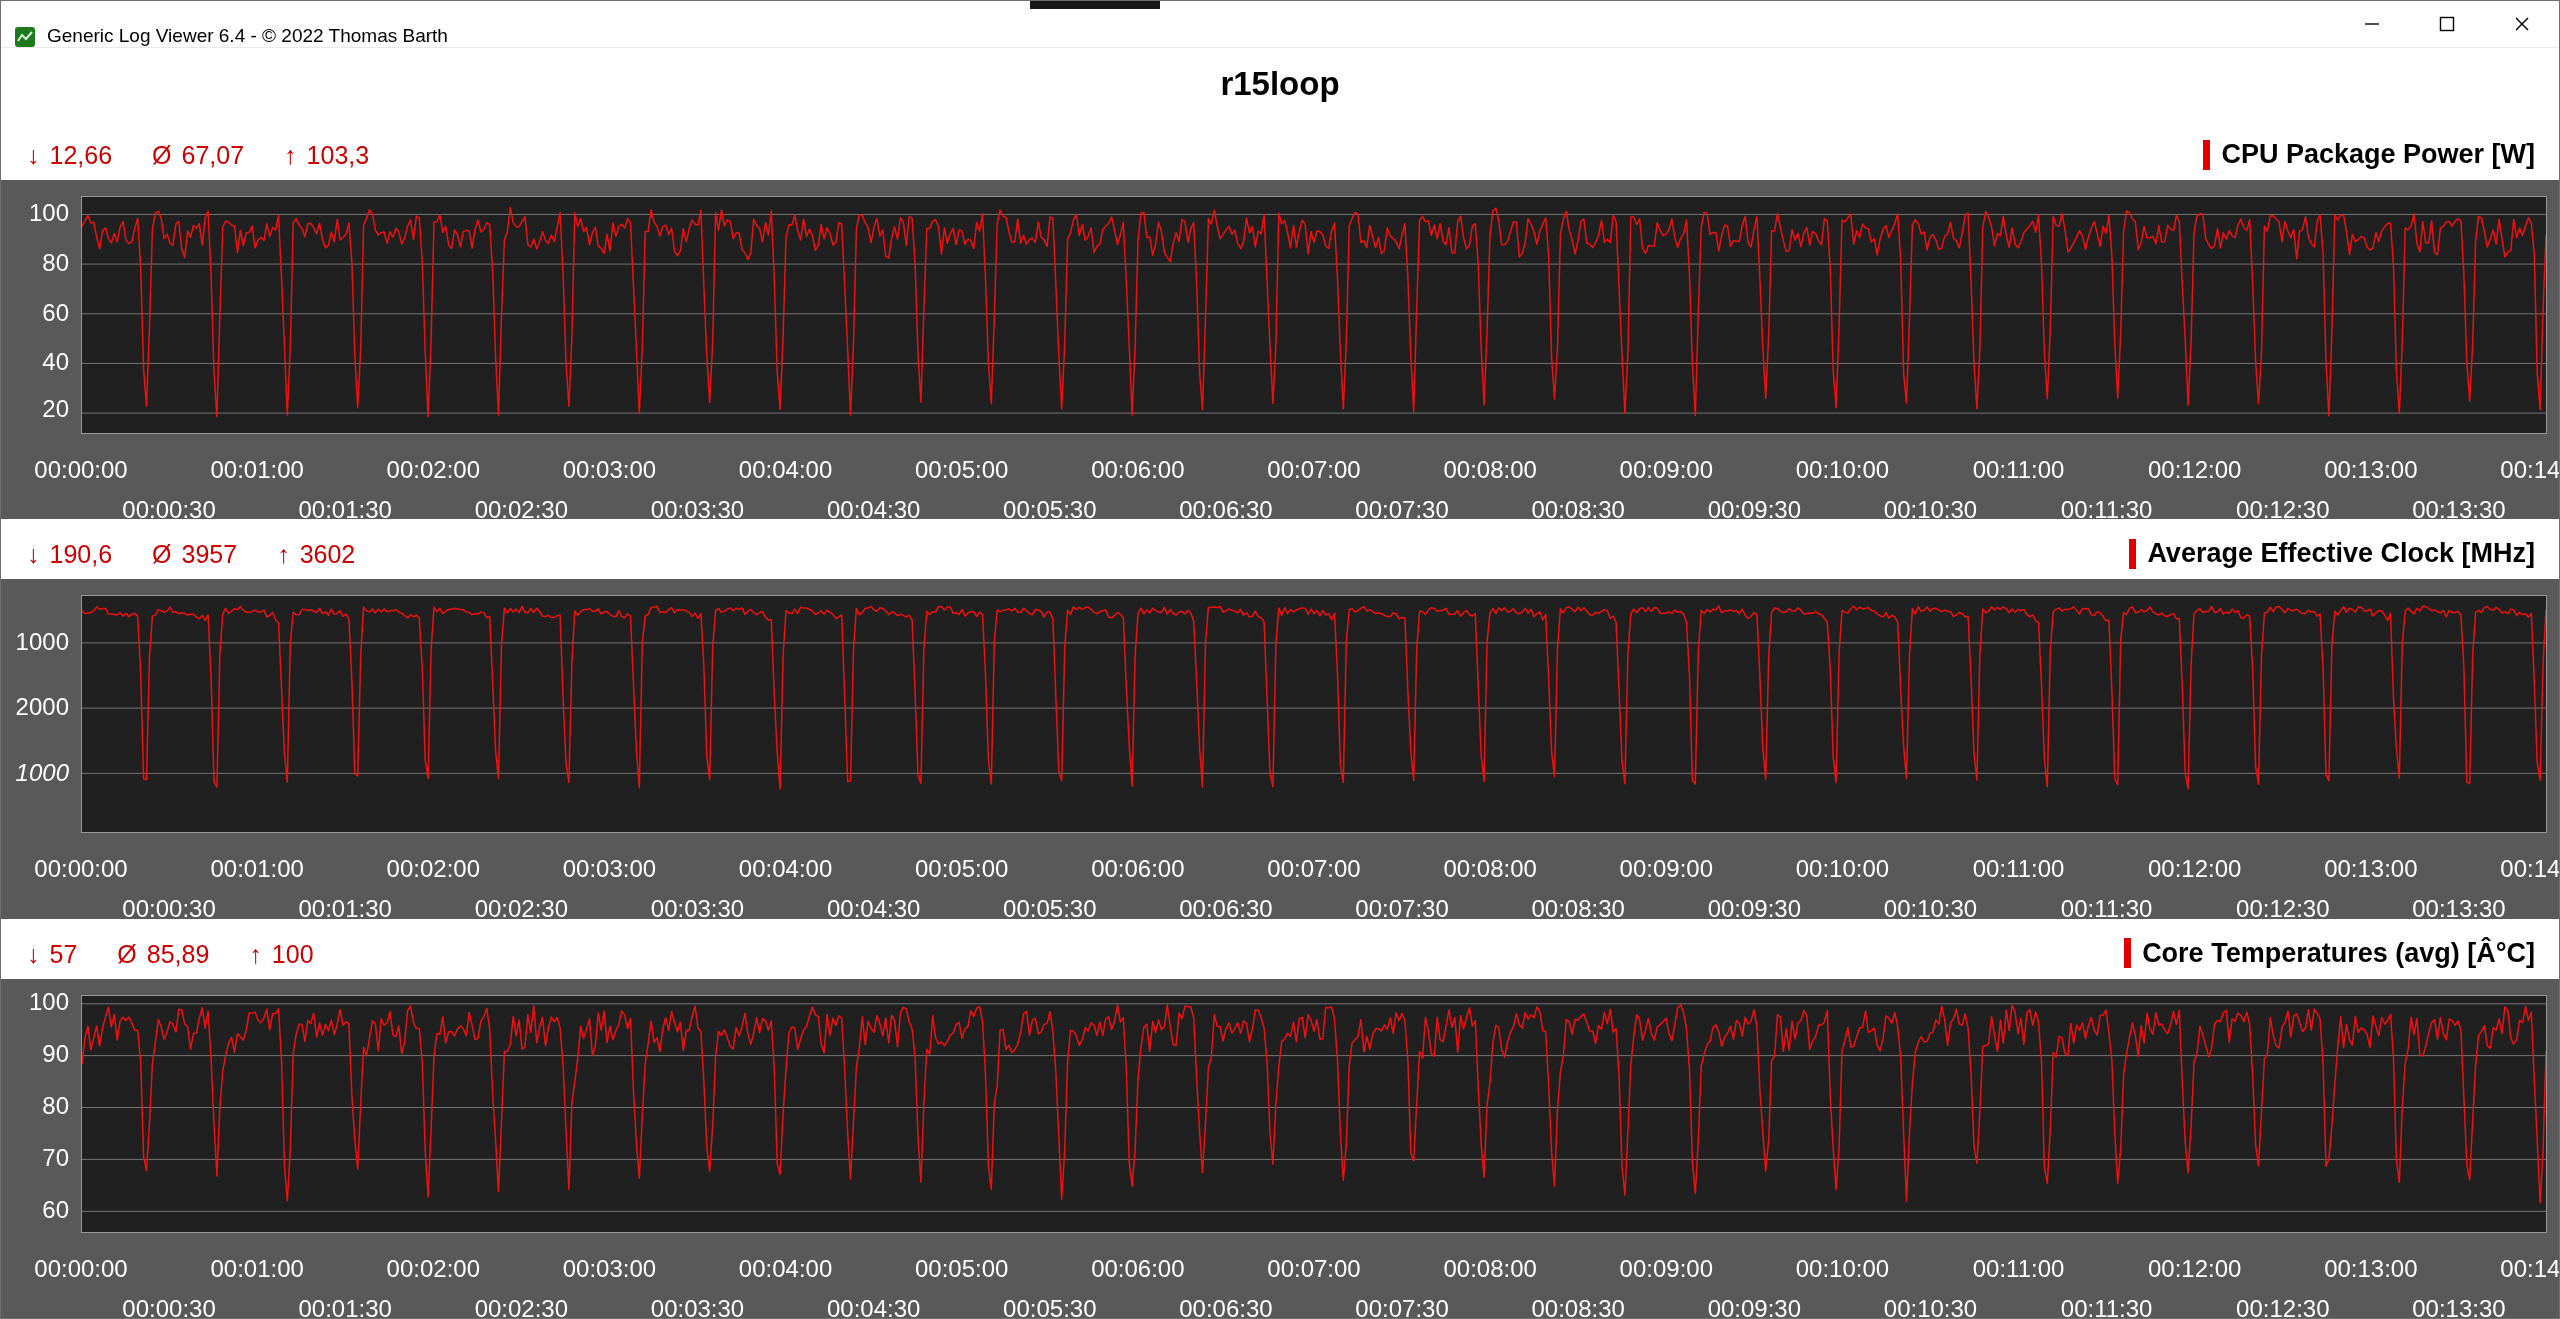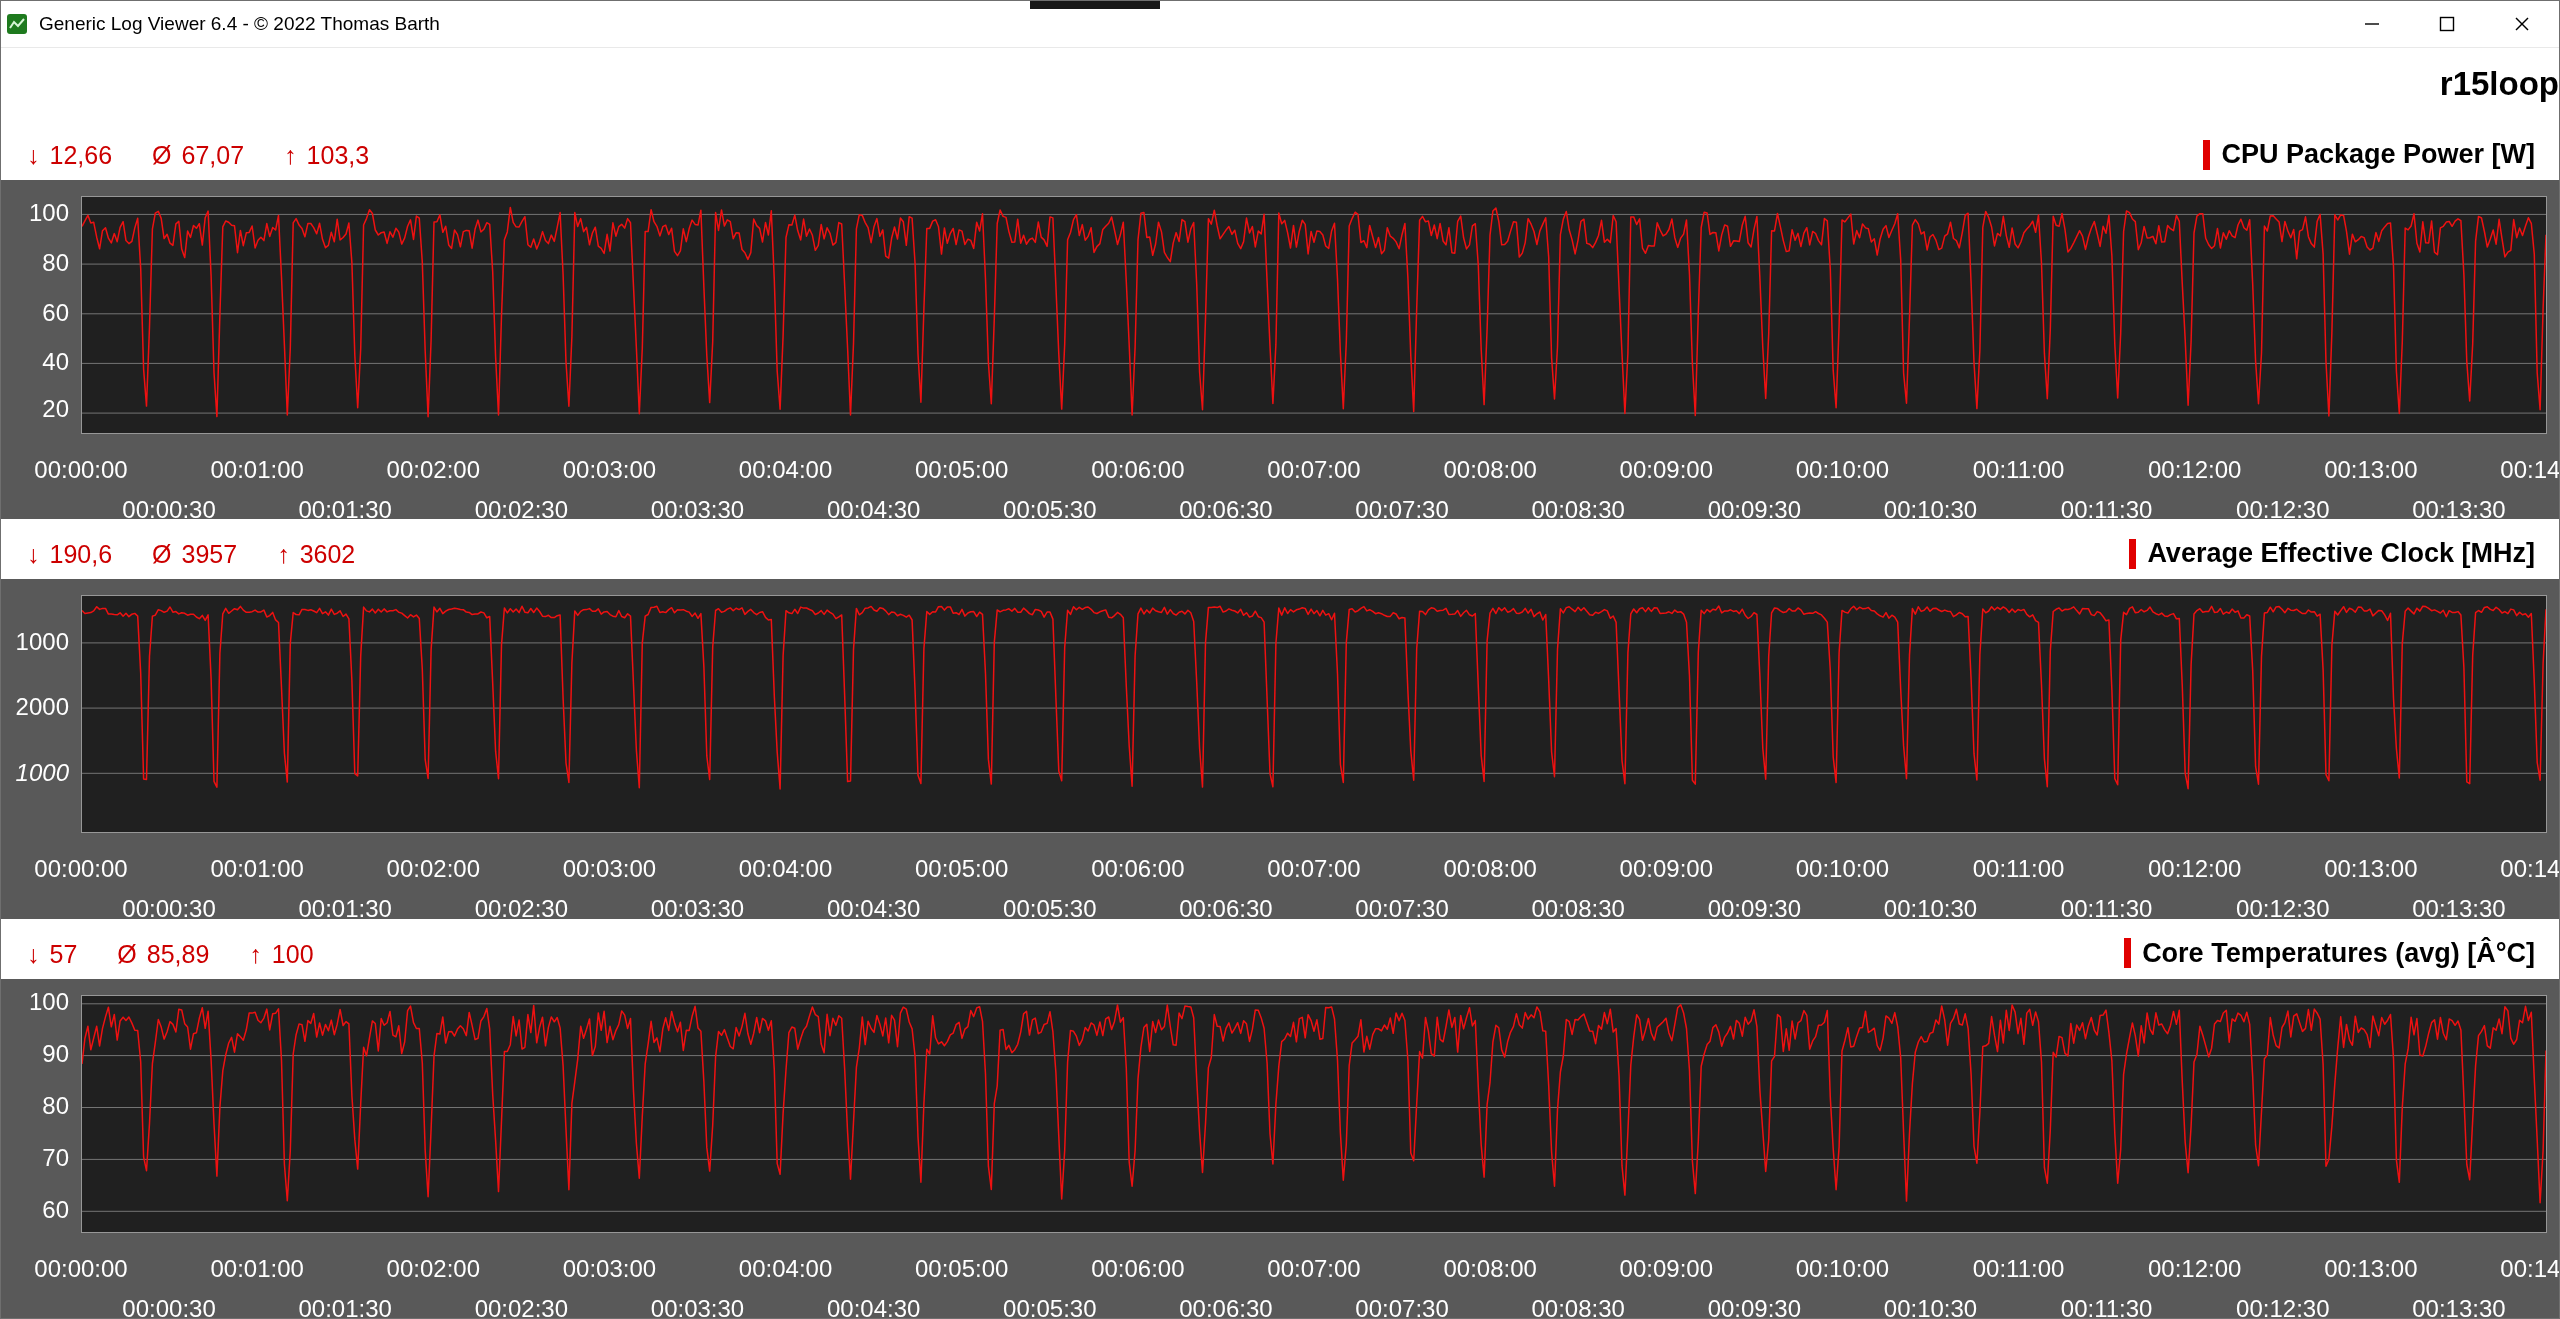--- a/index.html
+++ b/index.html
@@ -3,31 +3,31 @@
 <meta charset="utf-8">
 <style>
   html,body{margin:0;padding:0;background:#ffffff;}
   body{width:2560px;height:1319px;overflow:hidden;font-family:"Liberation Sans",sans-serif;}
   .window{
     width:2560px;height:1319px;box-sizing:border-box;border:1px solid #6f6f6f;
     display:flex;flex-direction:column;background:#ffffff;position:relative;overflow:hidden;
   }
   
   .titlebar{
-    height:46px;flex:0 0 46px;display:flex;align-items:center;
-    background:#ffffff;border-bottom:1px solid #e9e9e9;padding-left:6px;
+    height:46px;flex:0 0 46px;display:flex;align-items:flex-end;
+    background:#ffffff;border-bottom:1px solid #e9e9e9;padding-left:14px;
   }
   .app-icon{display:flex;align-items:center;margin-right:12px;}
   .win-title{font-size:19px;color:#000;}
   .win-controls{margin-left:auto;display:flex;height:100%;}
   .win-btn{width:75px;height:100%;display:flex;align-items:center;justify-content:center;cursor:default;}
   .artifact{position:absolute;left:1029px;top:0;width:130px;height:8px;background:#171717;z-index:6;}
   
   .page-title-band{
-    height:72px;flex:0 0 72px;display:flex;align-items:center;justify-content:flex-end;
+    height:72px;flex:0 0 72px;display:flex;align-items:center;justify-content:center;
     font-size:33px;font-weight:600;color:#000;background:#ffffff;
   }
   
   .section{flex:1 1 0;display:flex;flex-direction:column;min-height:0;background:#ffffff;}
   .section-header{
     height:60px;flex:0 0 60px;display:flex;align-items:flex-end;justify-content:space-between;
     padding:0 24px 10px 26px;box-sizing:border-box;background:#ffffff;
   }
   .stats{display:flex;gap:40px;color:#cc0000;font-size:25px;align-items:baseline;}
   .stat{display:flex;gap:10px;align-items:baseline;}

